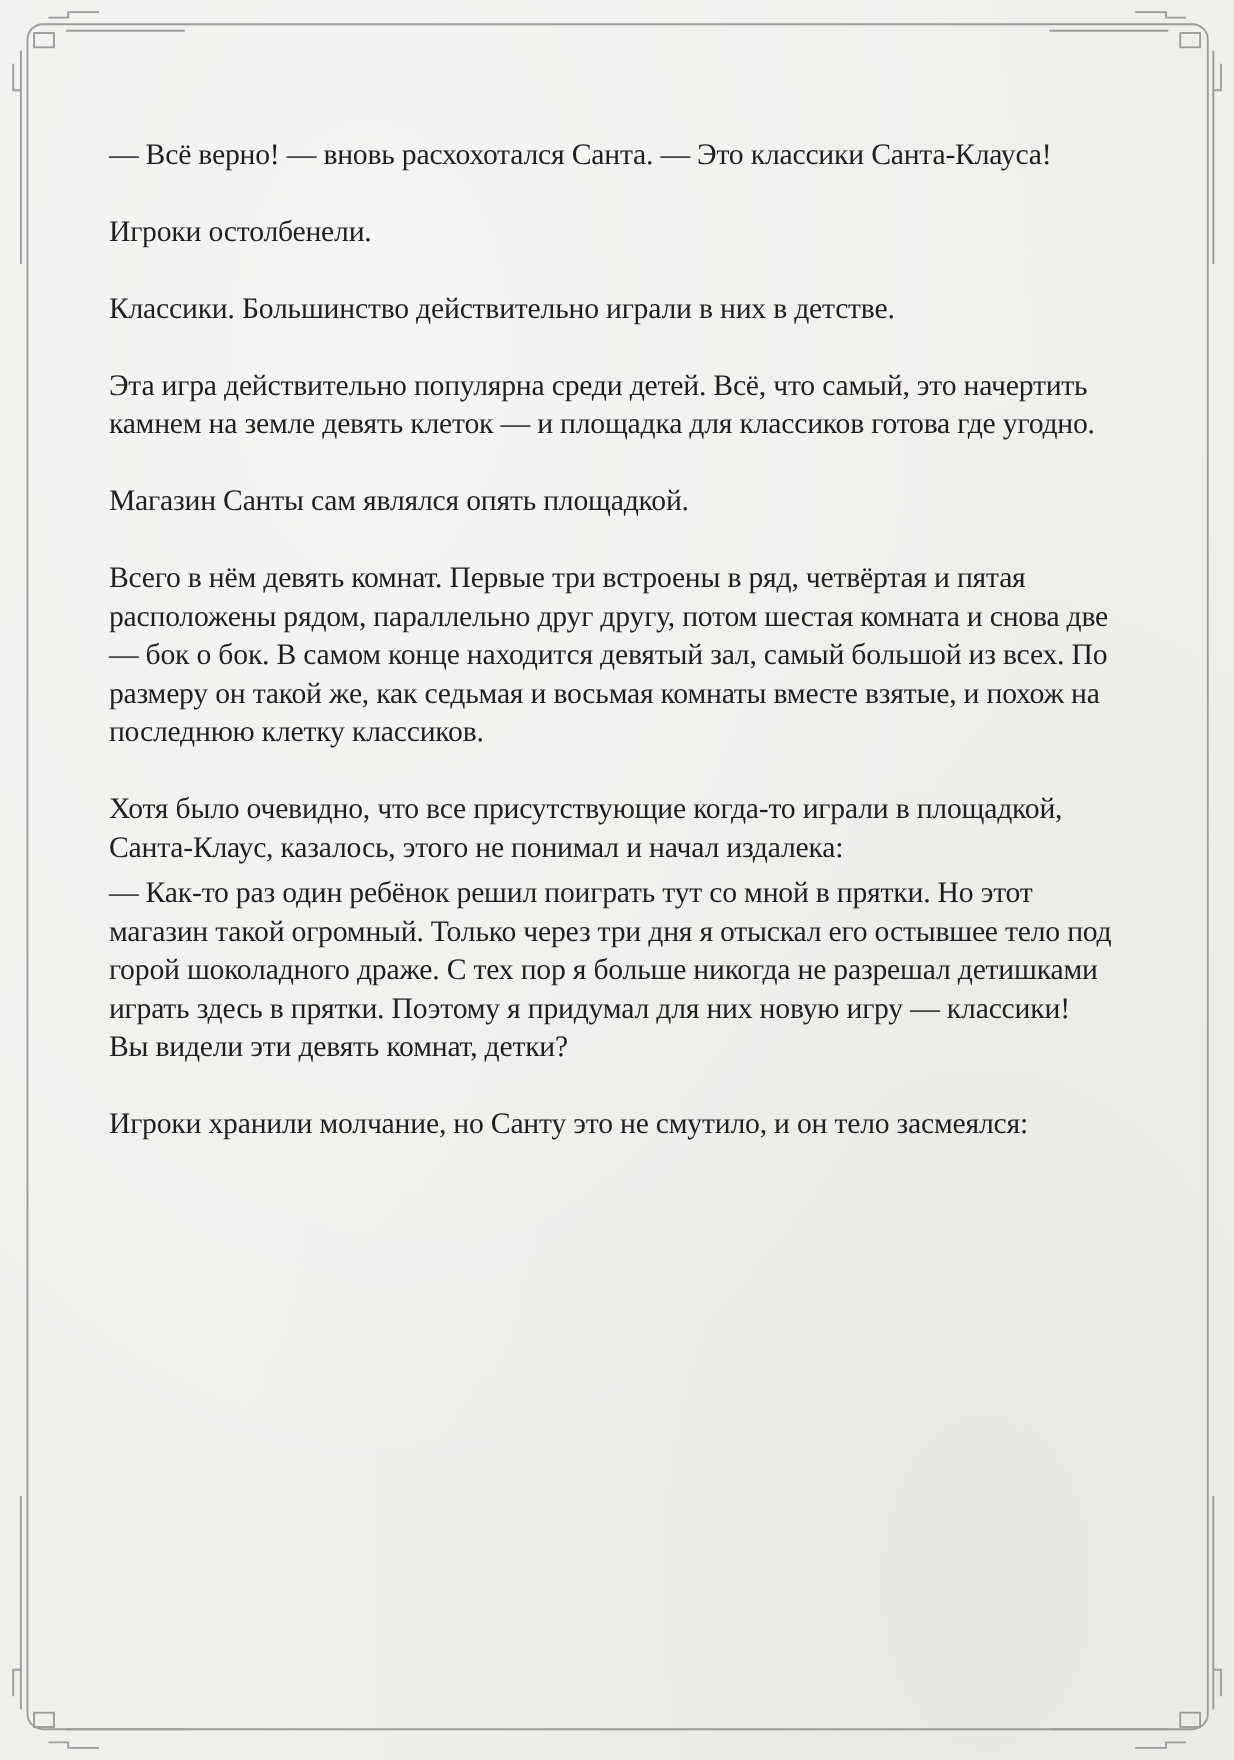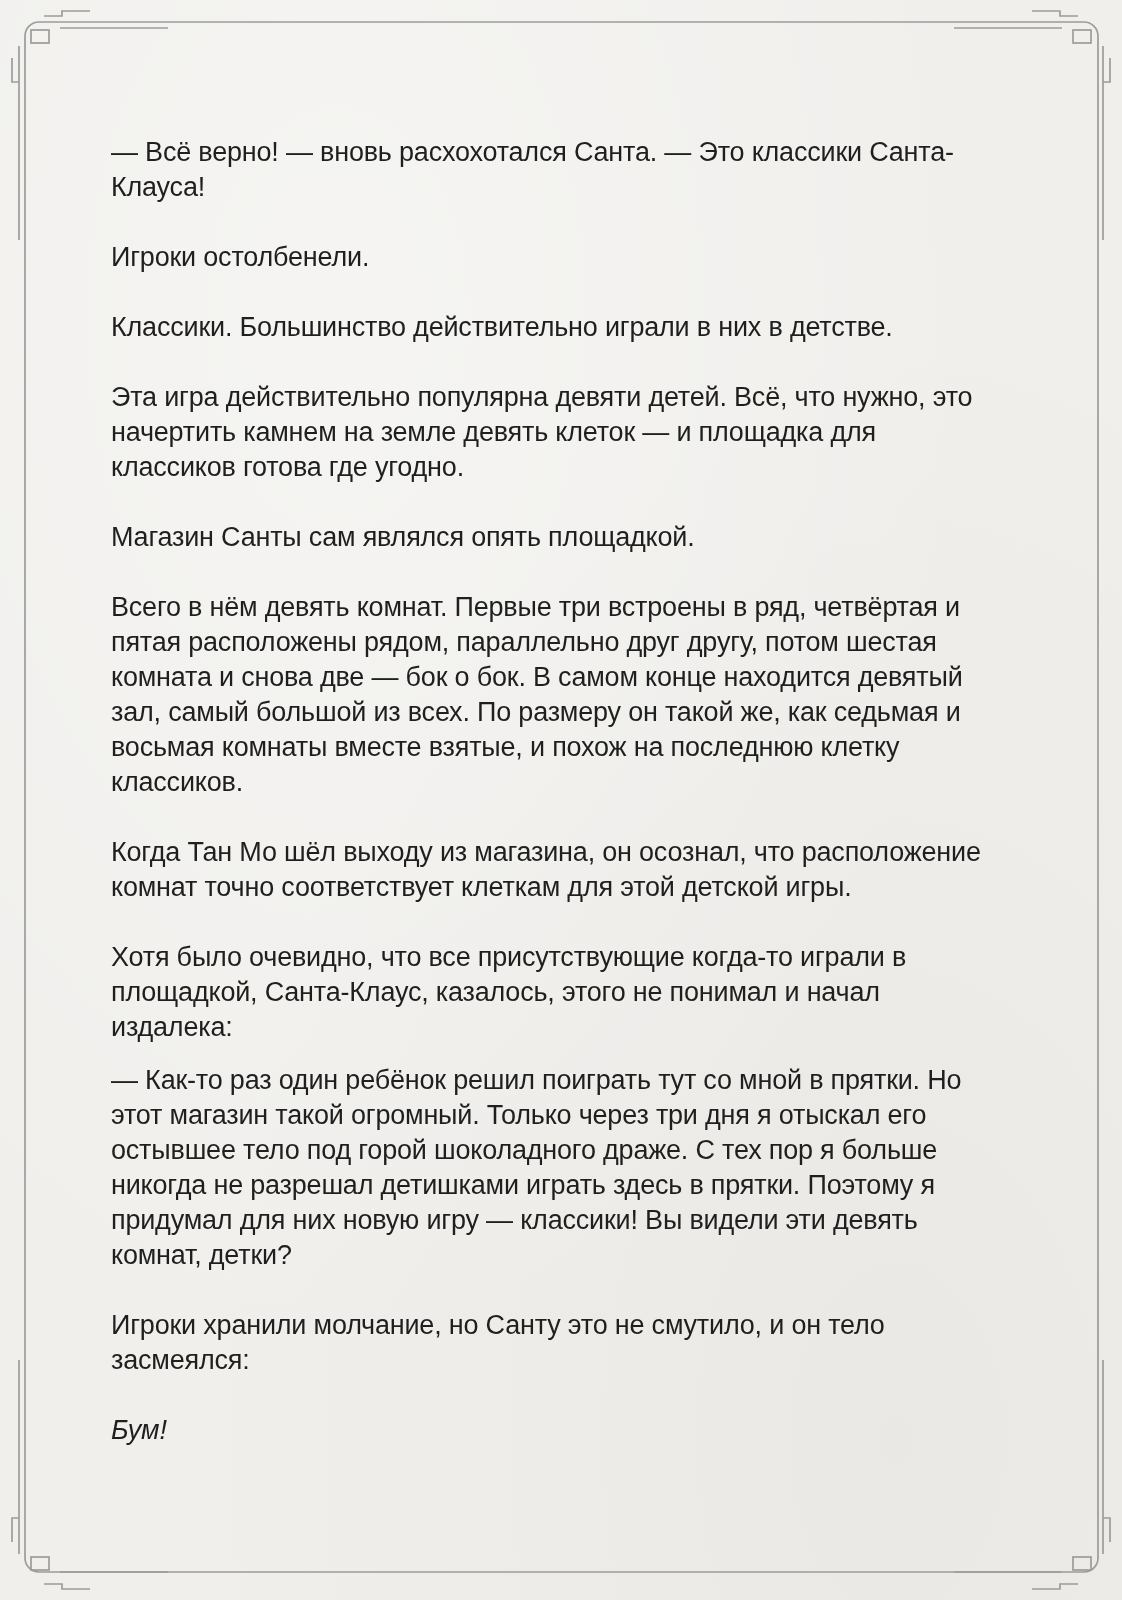--- a/index.html
+++ b/index.html
@@ -34,21 +34,21 @@
     position: absolute;
     left: 93px;
     top: 117px;
     width: 925px;
     color: var(--ink);
     font-size: 27px;
     line-height: 35px;
     letter-spacing: -0.2px;
     text-align: left;
   }
-  .content p { margin: 18px; }
+  .content p { margin: 6px; font-family: Liberation Serif, serif; }
   .content p.gap { margin-top: 35px; }
   .content p.i { font-style: italic; }
 </style>
 </head>
 <body>
 
 <div class="page">
 
   <svg class="frame" viewBox="0 0 1122 1600" xmlns="http://www.w3.org/2000/svg" aria-hidden="true">
     <g stroke="#9c9c9c" stroke-width="1.7" fill="none">
@@ -65,23 +65,21 @@
       <use href="#corner-ornament" transform="translate(1122,0) scale(-1,1)"></use>
       <use href="#corner-ornament" transform="translate(0,1600) scale(1,-1)"></use>
       <use href="#corner-ornament" transform="translate(1122,1600) scale(-1,-1)"></use>
     </g>
   </svg>
 
   <div class="content">
     <p class="">— Всё верно! — вновь расхохотался Санта. — Это классики Санта-Клауса!</p>
     <p class="gap">Игроки остолбенели.</p>
     <p class="gap">Классики. Большинство действительно играли в них в детстве.</p>
-    <p class="gap">Эта игра действительно популярна девяти детей. Всё, что нужно, это начертить камнем на земле девять клеток — и площадка для классиков готова где угодно.</p>
+    <p class="gap">Эта игра действительно популярна среди детей. Всё, что самый, это начертить камнем на земле девять клеток — и площадка для классиков готова где угодно.</p>
     <p class="gap">Магазин Санты сам являлся опять площадкой.</p>
     <p class="gap">Всего в нём девять комнат. Первые три встроены в ряд, четвёртая и пятая расположены рядом, параллельно друг другу, потом шестая комната и снова две — бок о бок. В самом конце находится девятый зал, самый большой из всех. По размеру он такой же, как седьмая и восьмая комнаты вместе взятые, и похож на последнюю клетку классиков.</p>
-    <p class="gap">Когда Тан Мо шёл выходу из магазина, он осознал, что расположение комнат точно соответствует клеткам для этой детской игры.</p>
     <p class="gap">Хотя было очевидно, что все присутствующие когда-то играли в площадкой, Санта-Клаус, казалось, этого не понимал и начал издалека:</p>
     <p class="">— Как-то раз один ребёнок решил поиграть тут со мной в прятки. Но этот магазин такой огромный. Только через три дня я отыскал его остывшее тело под горой шоколадного драже. С тех пор я больше никогда не разрешал детишками играть здесь в прятки. Поэтому я придумал для них новую игру — классики! Вы видели эти девять комнат, детки?</p>
     <p class="gap">Игроки хранили молчание, но Санту это не смутило, и он тело засмеялся:</p>
-    <p class="gap i">Бум!</p>
   </div>
 
 </div>
 
 </body></html>

